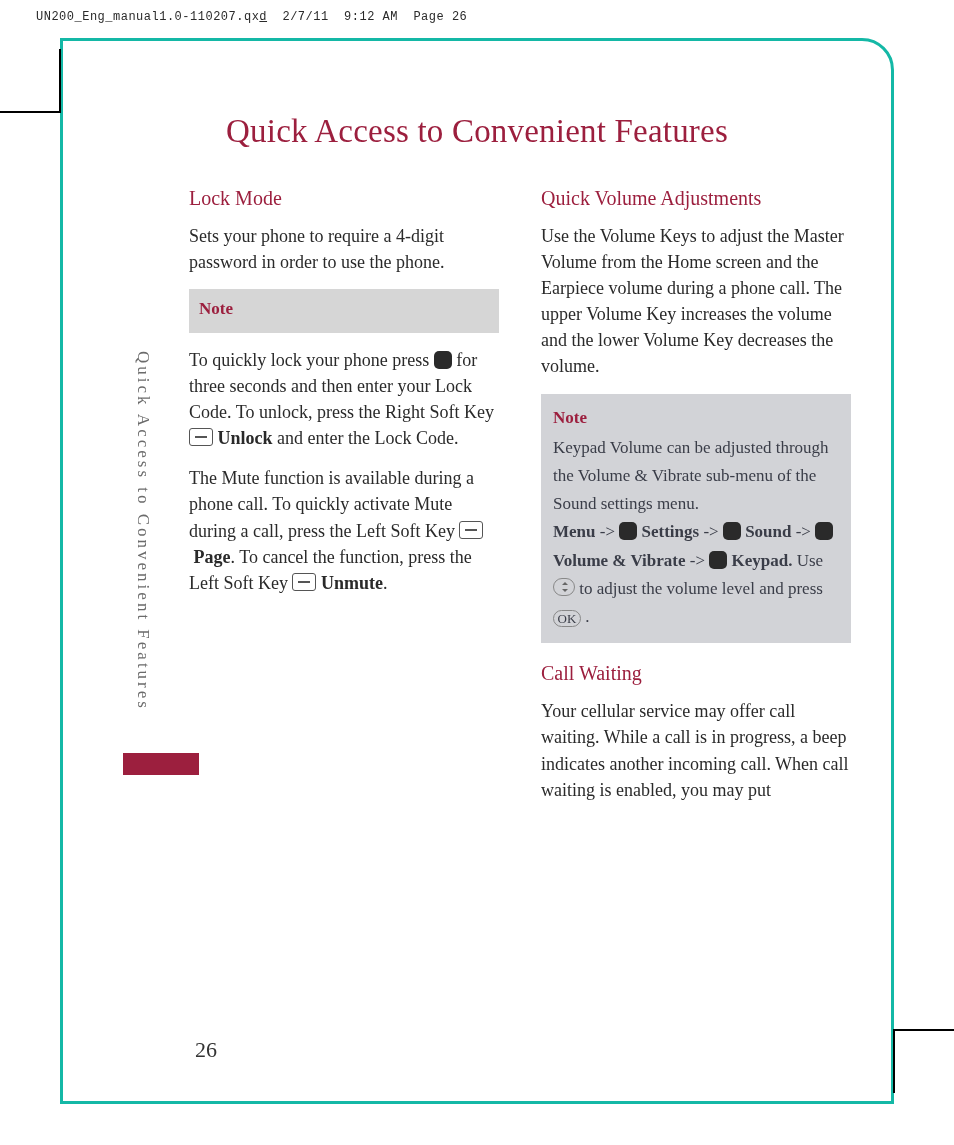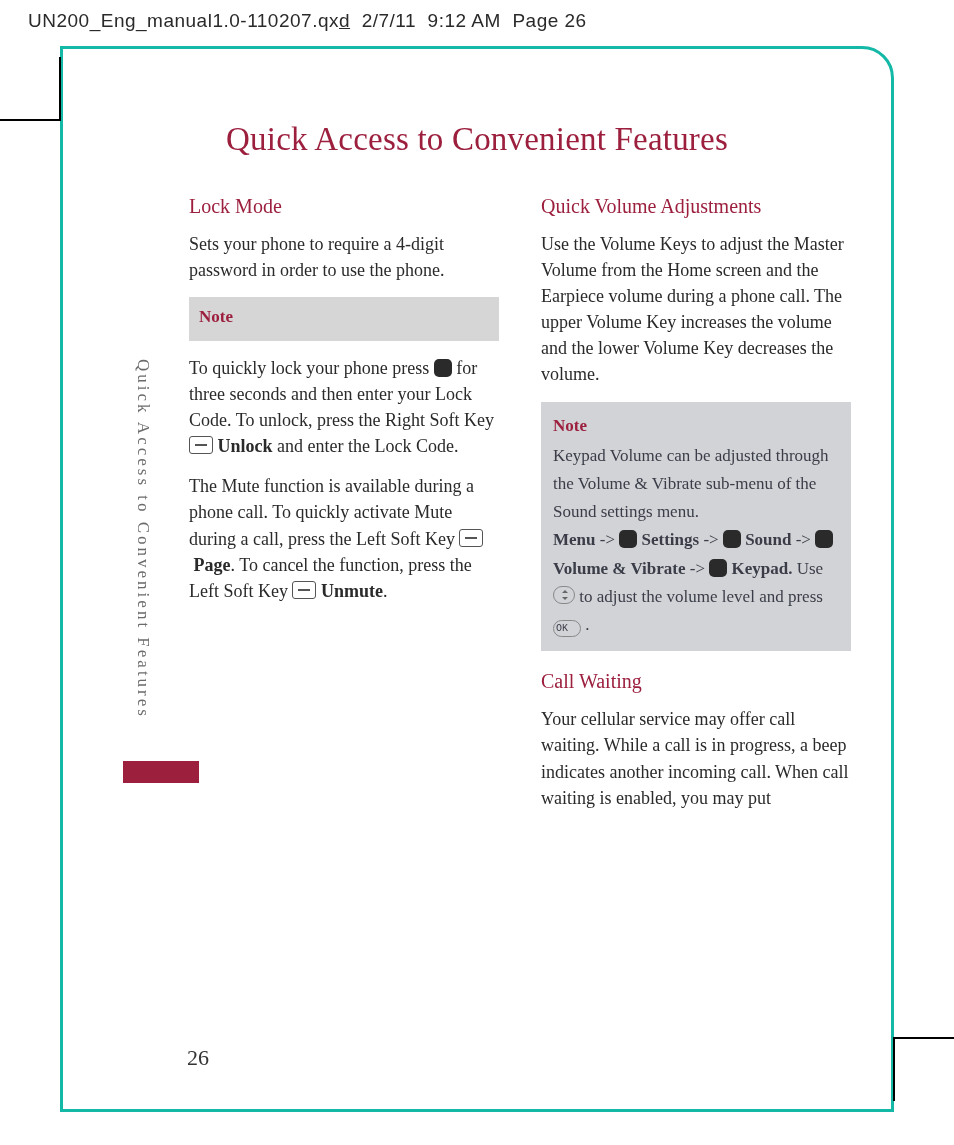--- a/index.html
+++ b/index.html
@@ -1,40 +1,40 @@
 <!DOCTYPE html>
 <html><head>
 <meta charset="utf-8">
 <style>
   body{margin:0;font-family:Georgia,serif;background:#fff;color:#2a2a2a;width:954px}
-  .head{font-family:Liberation Sans, sans-serif;font-size:19px;padding:10px 28px 4px;letter-spacing:.5px}
+  .head{font-family:Liberation Mono, monospace;font-size:12px;padding:10px 36px 4px;letter-spacing:.5px}
   .head .u{text-decoration:underline}
   .frame{position:relative;margin:10px 60px 0;height:1060px;border:3px solid #14b8a6;border-top-right-radius:32px}
   .crop-tl{position:absolute;top:70px;left:-64px;width:62px;border-top:2px solid #000}
   .crop-tl2{position:absolute;top:8px;left:-4px;height:62px;border-left:2px solid #000}
   .crop-br{position:absolute;bottom:70px;right:-64px;width:62px;border-top:2px solid #000}
   .crop-br2{position:absolute;bottom:8px;right:-4px;height:62px;border-left:2px solid #000}
   .page-title{color:#9c1f3e;font-size:33px;text-align:center;padding:72px 0 18px;font-weight:400;letter-spacing:.2px}
   .cols{display:flex;padding:0 40px 0 126px;gap:42px}
   .col{flex:1;font-size:18px;line-height:1.45}
   h2{color:#9c1f3e;font-size:20px;font-weight:400;margin:16px 0 10px}
   p{margin:0 0 14px}
   .note{background:#d6d6d6;padding:8px 10px 10px;margin:6px 0 14px;font-size:17px;line-height:1.4}
   .note-title{color:#9c1f3e;font-weight:700;margin-bottom:2px}
   .note2{background:#d2d3d7;color:#3a3d48;padding:10px 12px 12px;margin:6px 0 14px;font-size:17px;line-height:1.66}
   .side{position:absolute;left:70px;top:310px;writing-mode:vertical-rl;text-orientation:mixed;color:#6b6b6b;font-size:17px;letter-spacing:3px}
   .stripe{position:absolute;left:60px;top:712px;width:76px;height:22px;background:#9c1f3e}
-  .pnum{position:absolute;left:124px;bottom:38px;font-size:22px;color:#333}
+  .pnum{position:absolute;left:132px;bottom:38px;font-size:22px;color:#333}
   .key{display:inline-block;width:22px;height:16px;border:1px solid #555;border-radius:3px;background:#fff;vertical-align:-2px;position:relative}
   .key::after{content:"";position:absolute;left:5px;right:5px;top:7px;border-top:2px solid #555}
   .kround{display:inline-block;width:18px;height:18px;border-radius:5px;background:#2a2a2a;vertical-align:-3px}
   .kpad{display:inline-block;width:20px;height:16px;border:1px solid #888;border-radius:9px;vertical-align:-2px;position:relative}
   .kpad::before{content:"";position:absolute;left:8px;top:3px;width:0;height:0;border-left:3px solid transparent;border-right:3px solid transparent;border-bottom:3px solid #666}
   .kpad::after{content:"";position:absolute;left:8px;bottom:3px;width:0;height:0;border-left:3px solid transparent;border-right:3px solid transparent;border-top:3px solid #666}
-  .kok{display:inline-block;min-width:22px;height:15px;border:1px solid #888;border-radius:9px;font-size:10px;line-height:15px;vertical-align:-1px;font-family:Liberation Mono, monospace;padding:0 2px}
+  .kok{display:inline-block;min-width:22px;height:15px;border:1px solid #888;border-radius:9px;font-size:13px;text-align:center;line-height:15px;vertical-align:-1px;font-family:Liberation Serif, serif;padding:0 2px}
   b{font-weight:700}
   .nb{color:#3a3d48;font-weight:700}
 </style>
 </head>
 <body>
 
 <div class="head">
   <span>UN200_Eng_manual1.0-110207.qx</span><span class="u">d</span>&nbsp;&nbsp;<span>2/7/11</span>&nbsp;&nbsp;<span>9:12 AM</span>&nbsp;&nbsp;<span>Page 26</span>
 </div>
 

